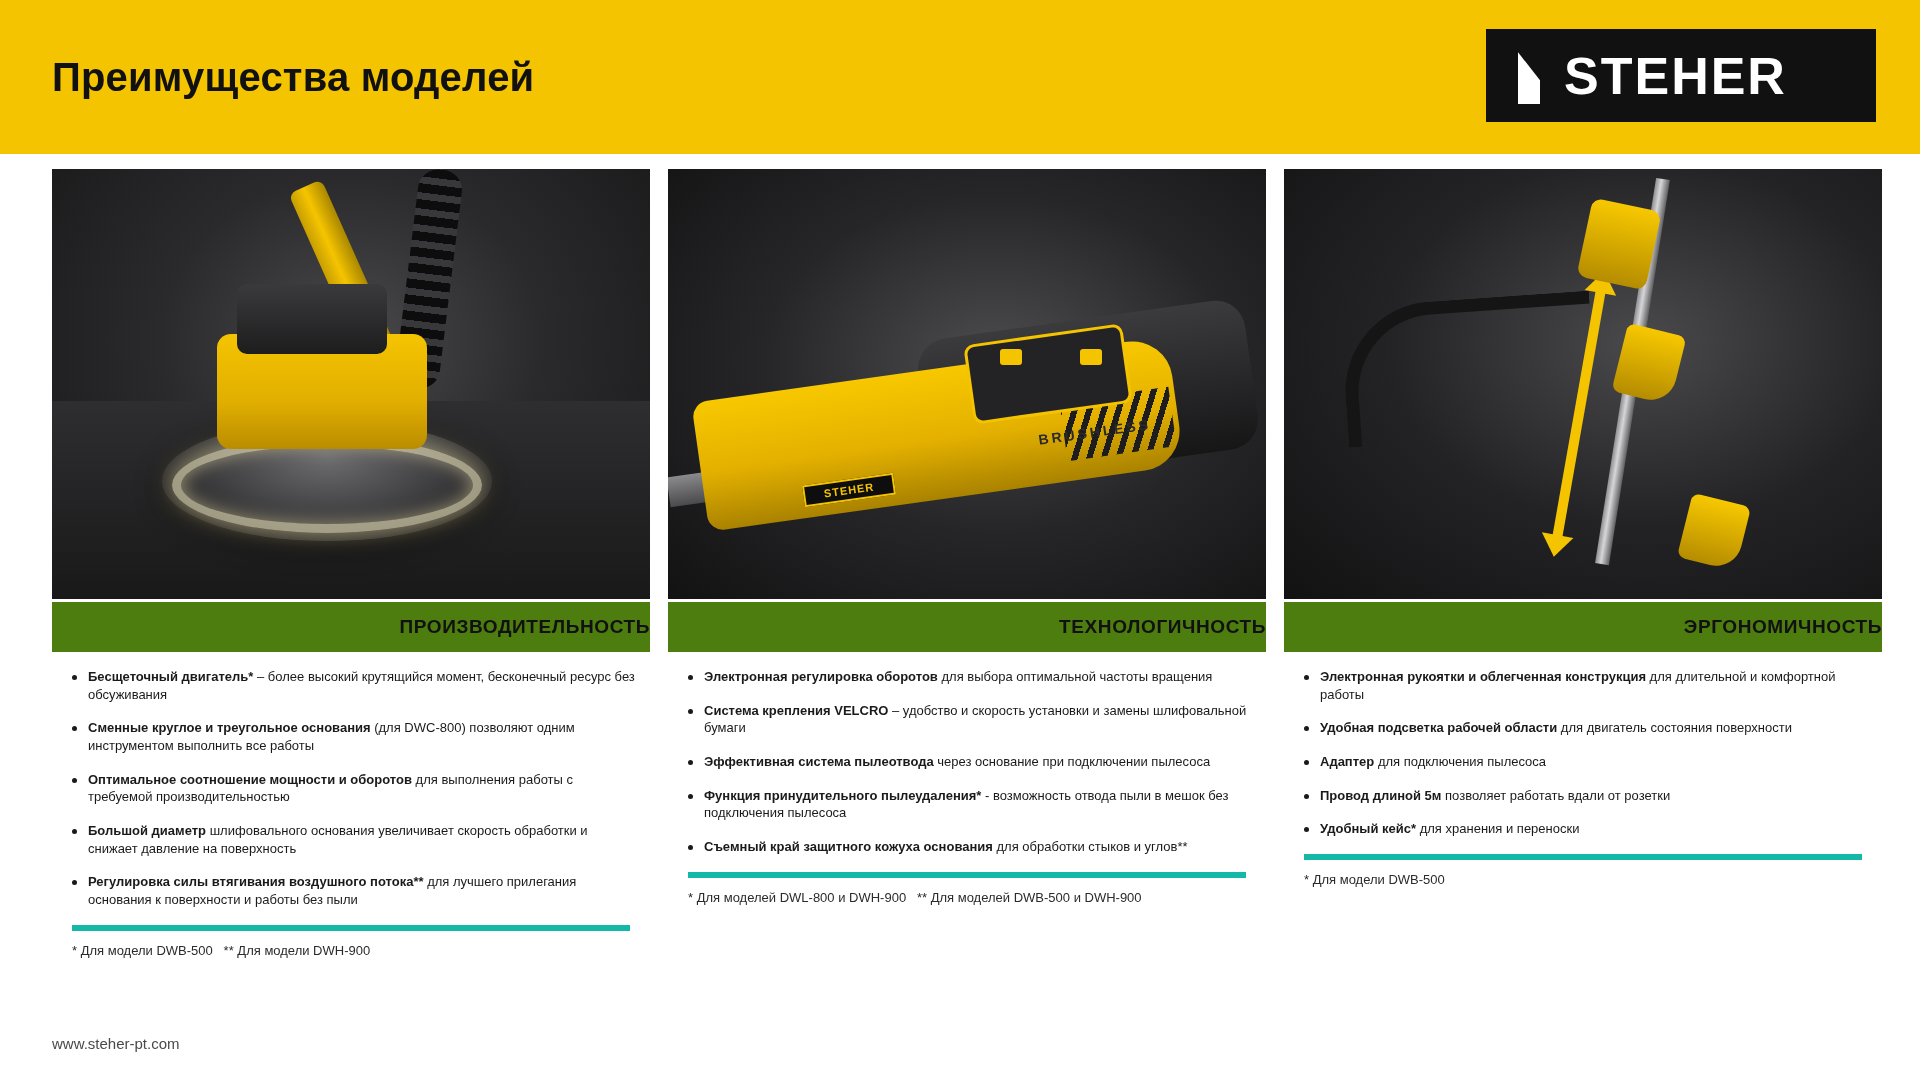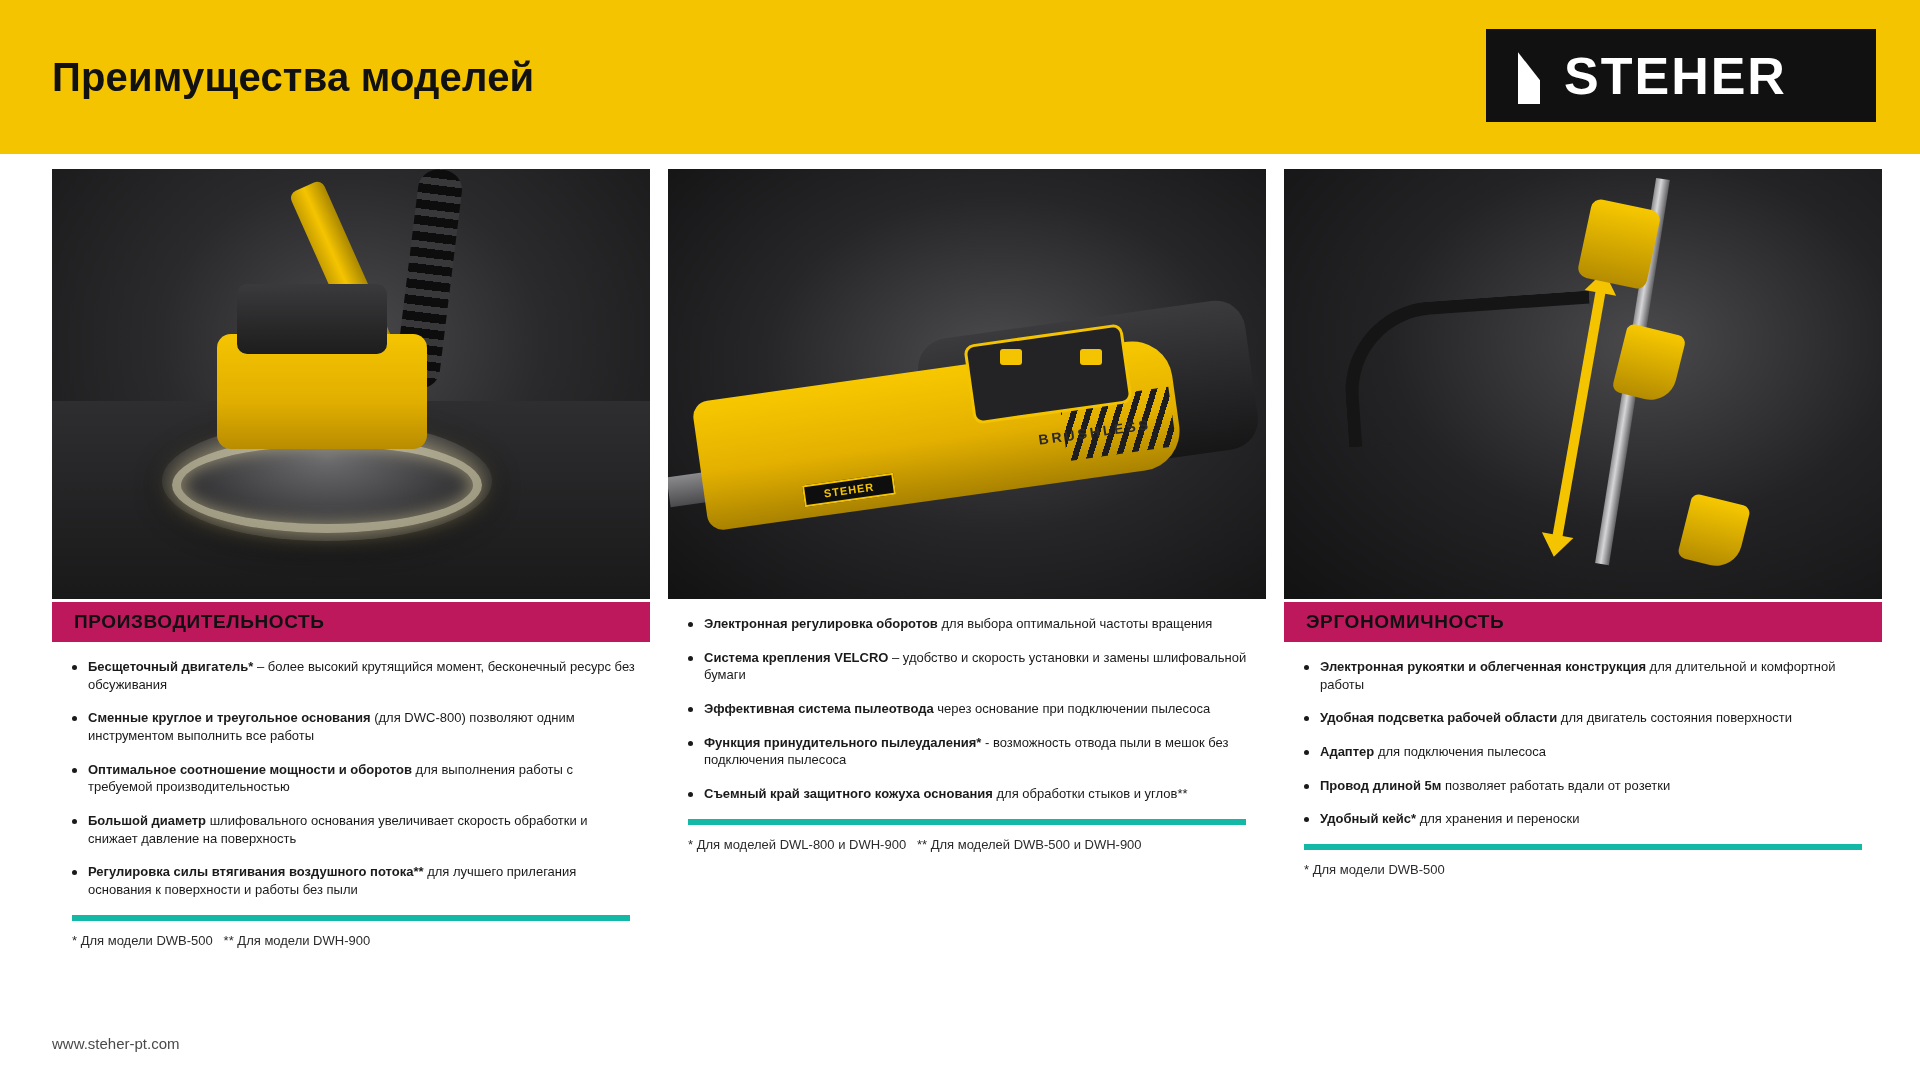--- a/index.html
+++ b/index.html
@@ -214,25 +214,26 @@
   .p3 .arrow::before, .p3 .arrow::after {
     content:""; position:absolute; left:-11px; width:0; height:0;
     border-left:16px solid transparent; border-right:16px solid transparent;
   }
   .p3 .arrow::before { top:-20px; border-bottom:22px solid #f5c400; }
   .p3 .arrow::after { bottom:-20px; border-top:22px solid #f5c400; }
 
   
   .section-bar {
     width: 598px;
-    height: 40px;
-    background: #be185d;
+    height: 50px;
+    background: #4d7c0f;
     display: flex;
     align-items: center;
     margin-top: 3px;
+    justify-content: flex-end;
   }
   .section-bar .bar-label {
     margin-left: 22px;
     font-size: 19px;
     font-weight: bold;
     color: #111111;
     letter-spacing: 0.6px;
   }
 
   
@@ -319,20 +320,23 @@
       <div class="tube"></div>
       <div class="blackbody"></div>
       <div class="body"></div>
       <div class="vents"></div>
       <div class="panel"></div>
       <div class="btn a"></div>
       <div class="btn b"></div>
       <div class="brushless">BRUSHLESS</div>
       <div class="badge">STEHER</div>
     </div>
+    <div class="section-bar">
+      <div class="bar-label">ТЕХНОЛОГИЧНОСТЬ</div>
+    </div>
     <ul class="features">
       <li><b>Электронная регулировка оборотов</b><span> для выбора оптимальной частоты вращения</span></li>
       <li><b>Система крепления VELCRO</b><span> – удобство и скорость установки и замены шлифовальной бумаги</span></li>
       <li><b>Эффективная система пылеотвода</b><span> через основание при подключении пылесоса</span></li>
       <li><b>Функция принудительного пылеудаления*</b><span> - возможность отвода пыли в мешок без подключения пылесоса</span></li>
       <li><b>Съемный край защитного кожуха основания</b><span> для обработки стыков и углов**</span></li>
     </ul>
     <div class="col-footnote">* Для моделей DWL-800 и DWH-900   ** Для моделей DWB-500 и DWH-900</div>
   </div>
 

